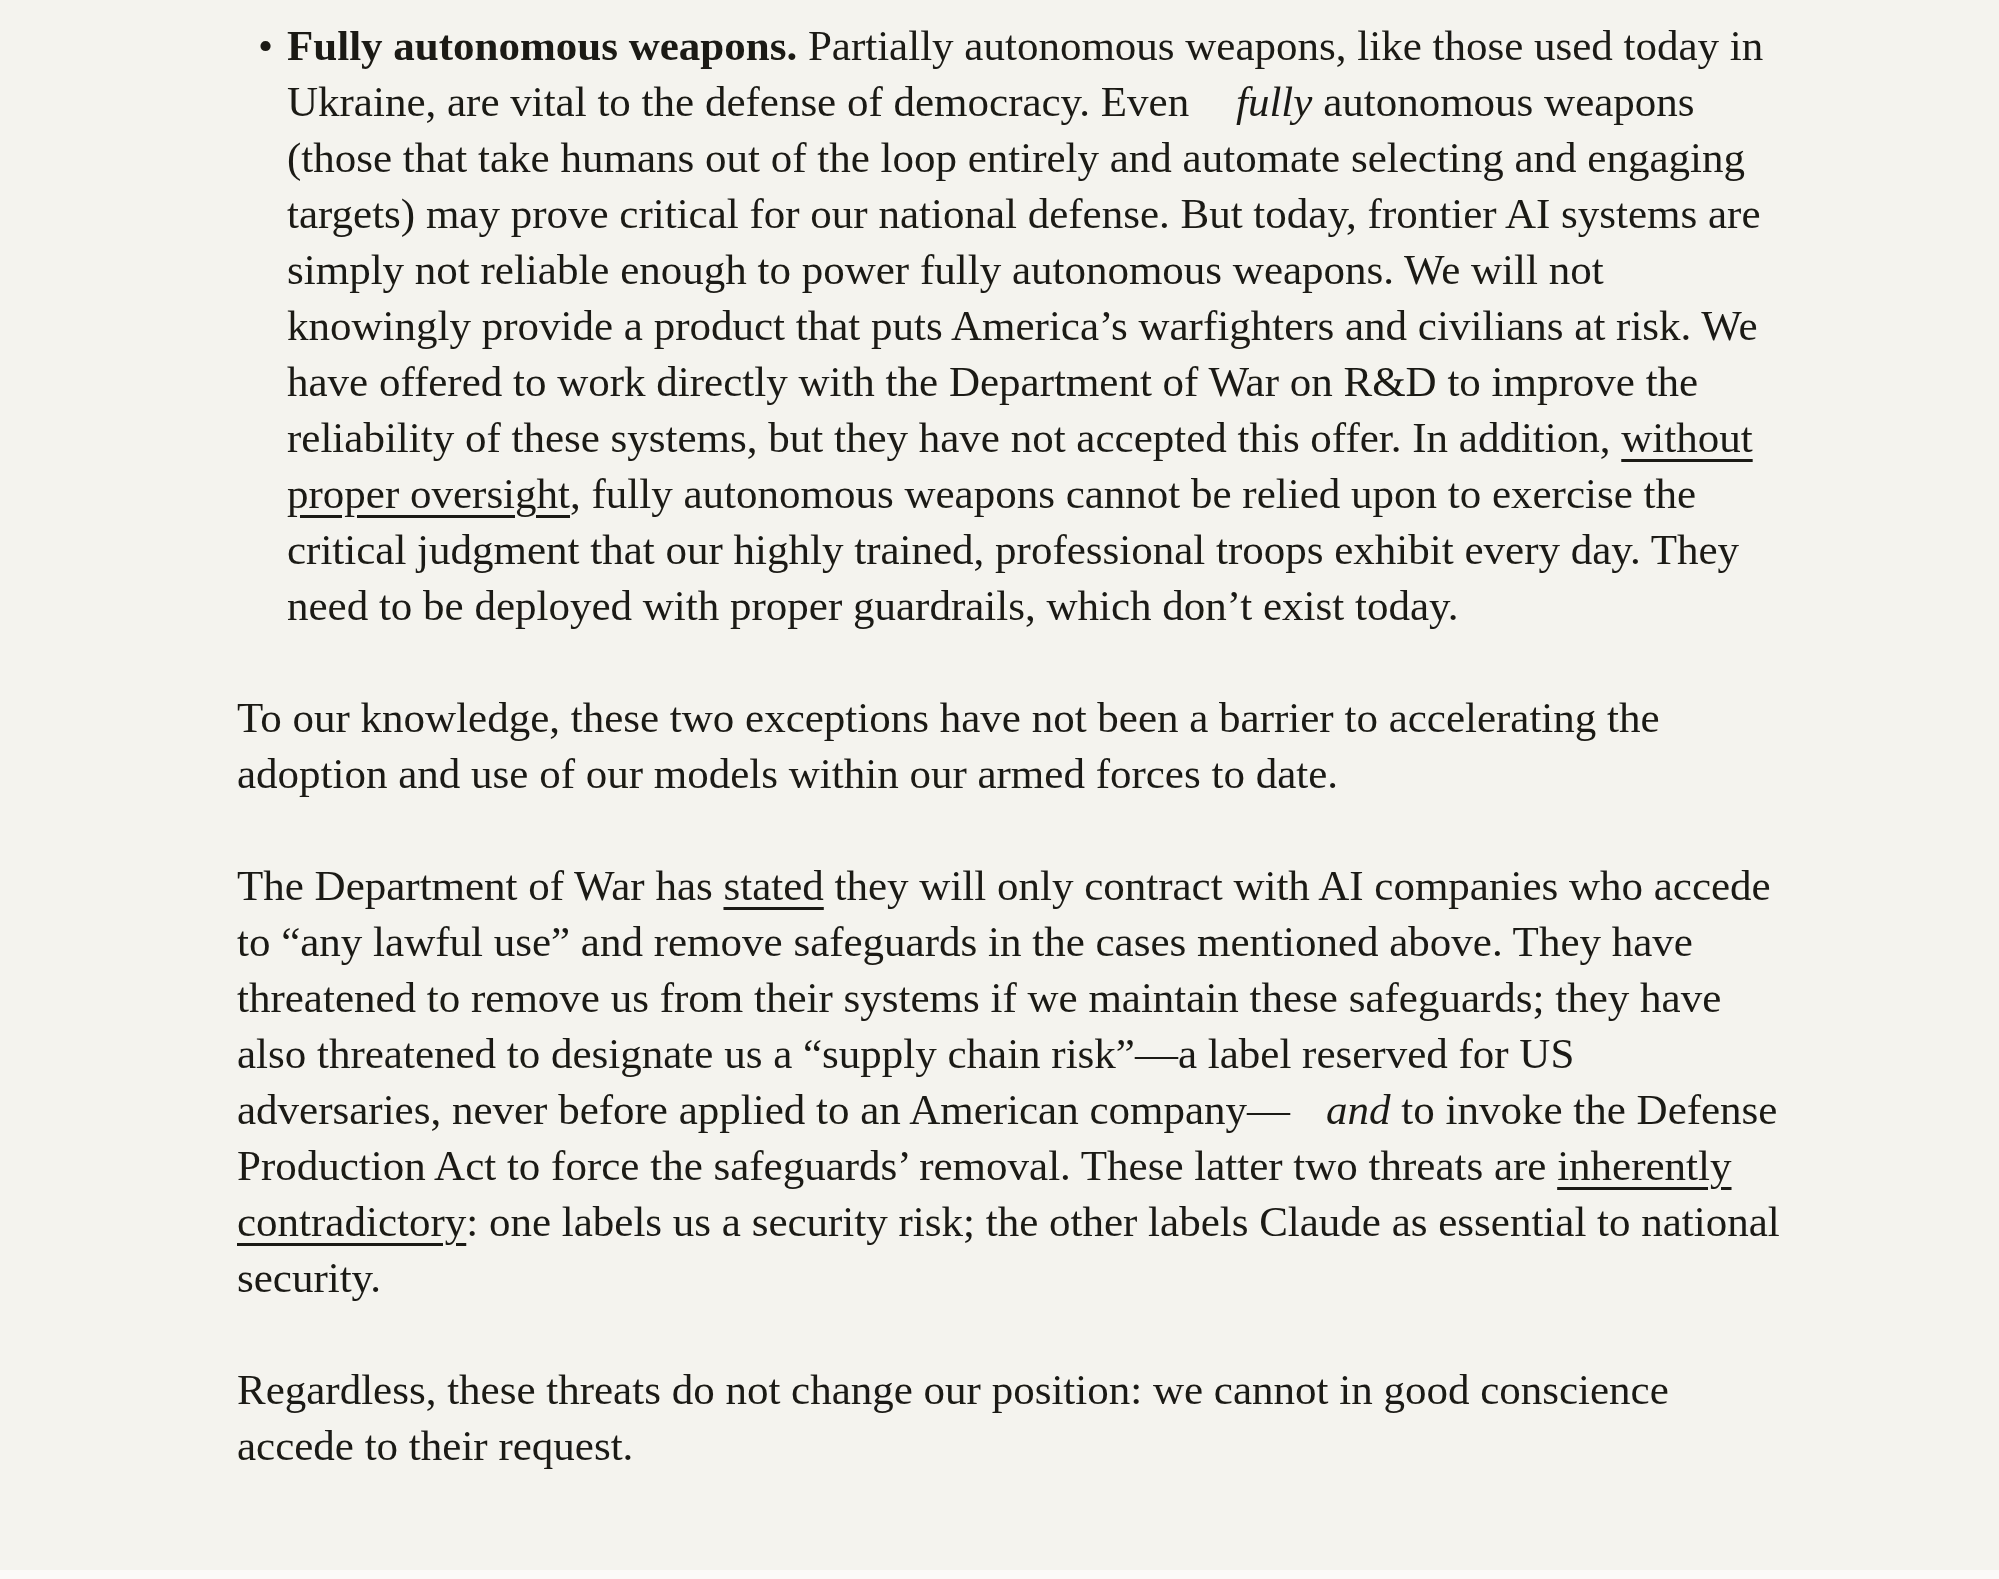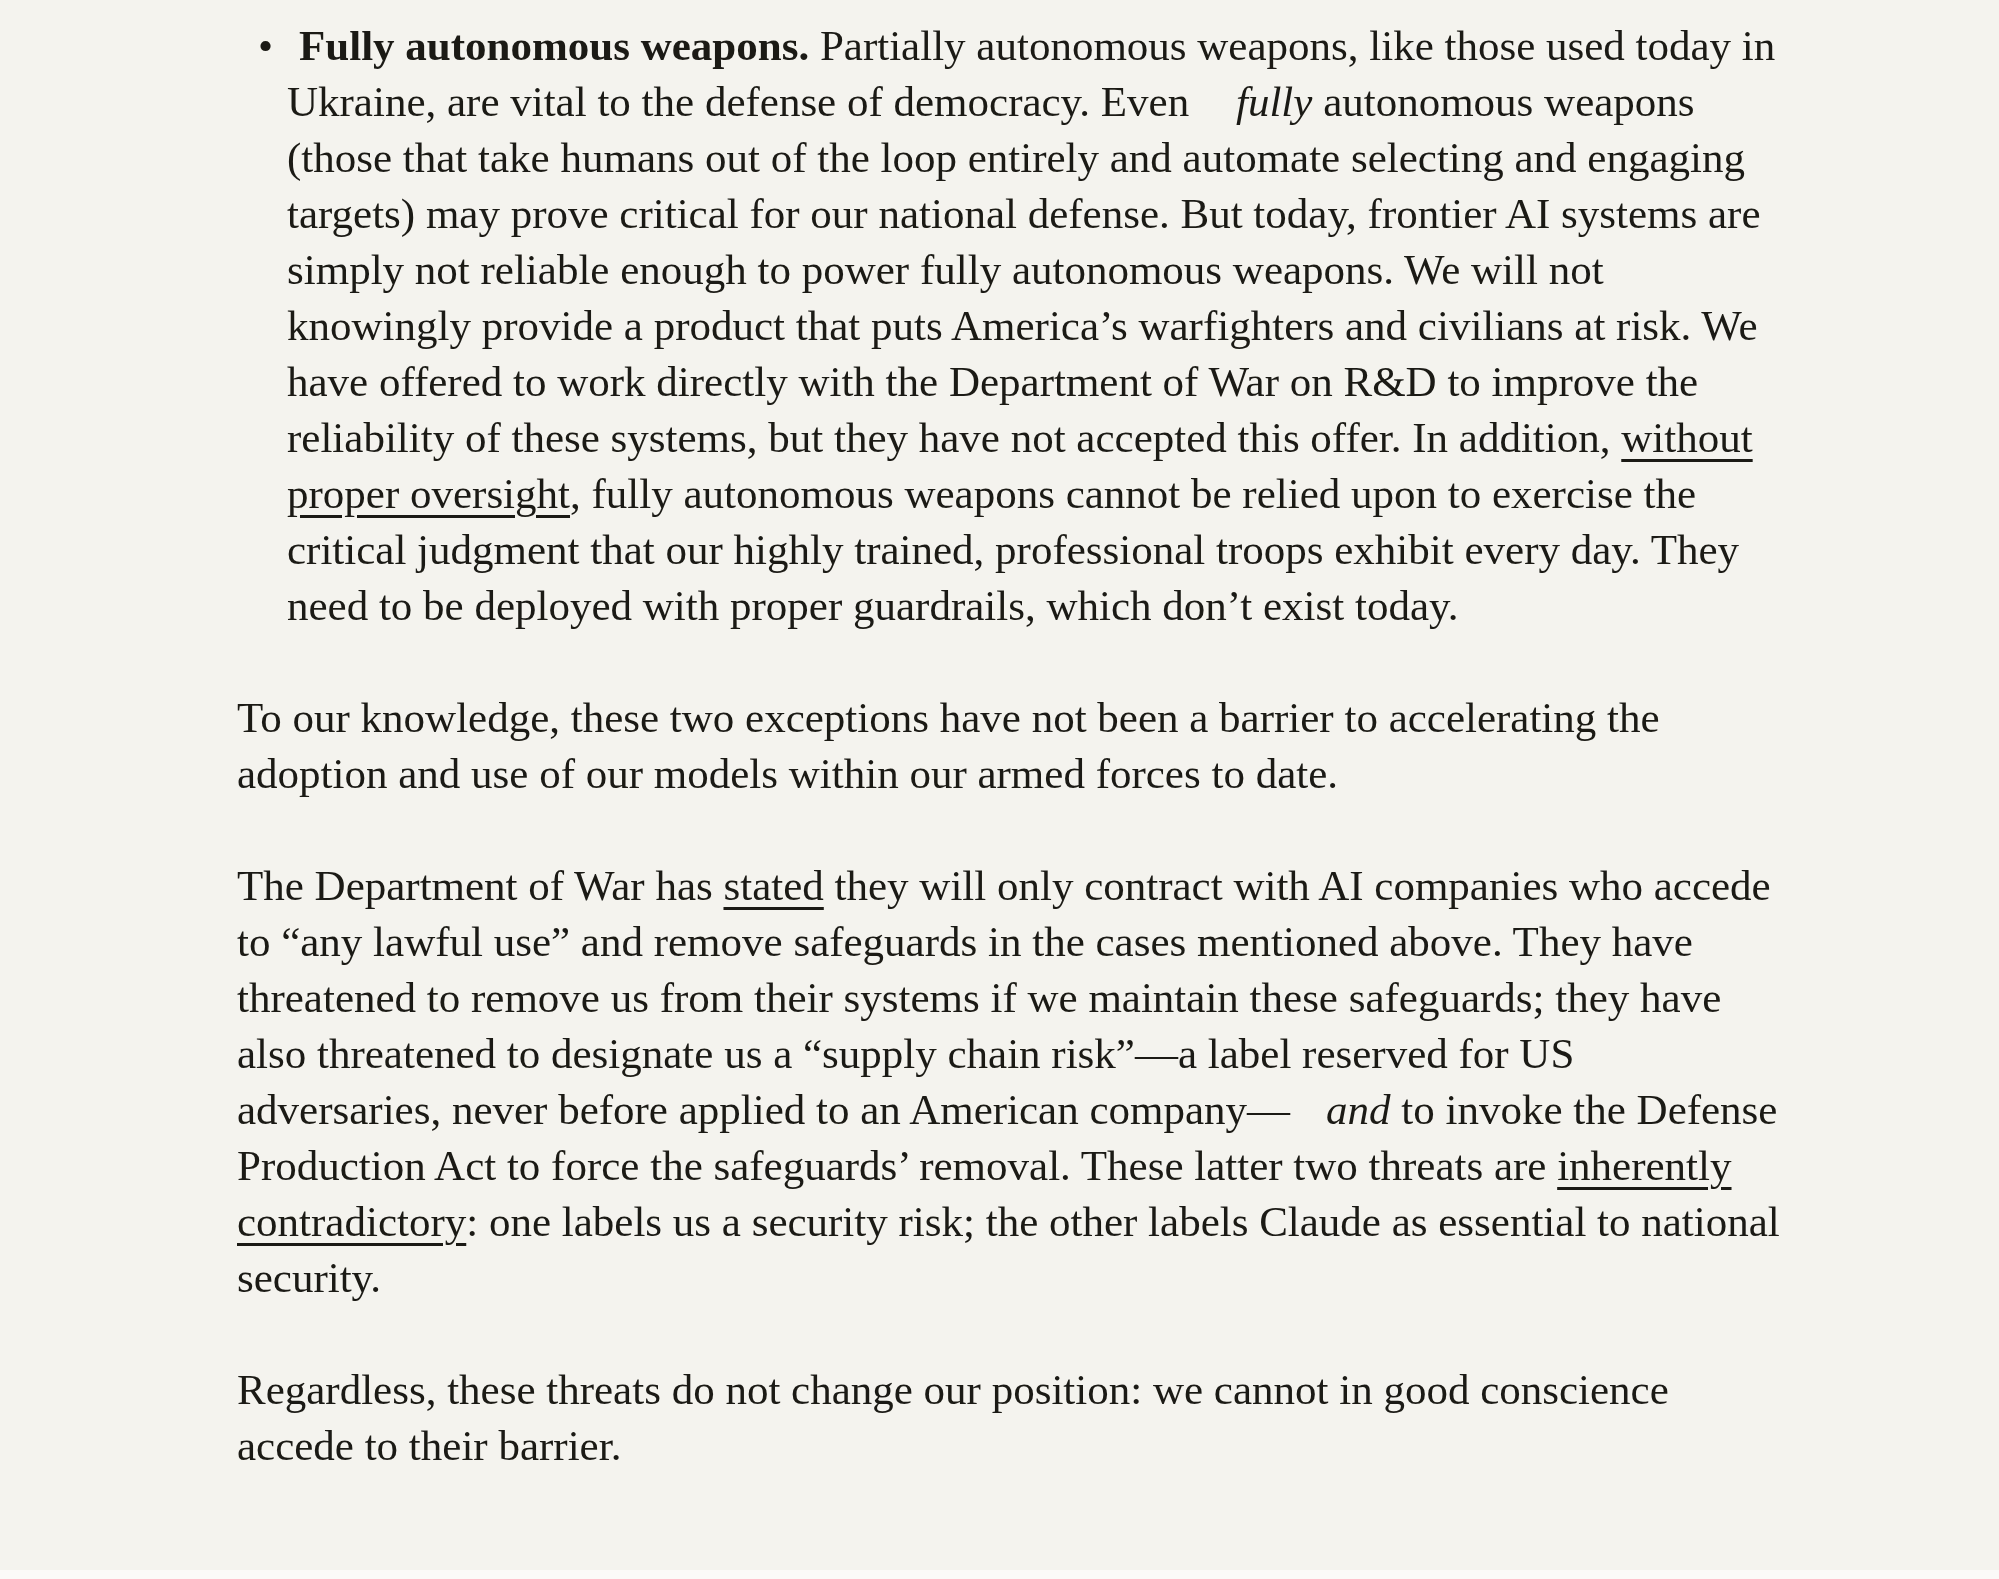--- a/index.html
+++ b/index.html
@@ -31,21 +31,21 @@
     position: relative;
   }
   .bullet-marker {
     position: absolute;
     left: -29px;
     top: 0;
   }
   p.para {
     margin: 0 0 56px 0;
   }
-  strong { font-weight: bold; margin-left: 12px; }
+  strong { font-weight: bold; }
   em { font-style: italic; margin-left: 36px; }
   a.inline-link {
     color: inherit;
     text-decoration: underline;
     text-decoration-thickness: 3px;
     text-underline-offset: 7px;
   }
   .bottom-edge {
     position: absolute;
     left: 0;
@@ -63,16 +63,16 @@
     <li class="bullet-item">
       <span class="bullet-marker">•</span>
       <span class="bullet-text"><strong>Fully autonomous weapons. </strong>Partially autonomous weapons, like those used today in Ukraine, are vital to the defense of democracy. Even <em>fully</em> autonomous weapons (those that take humans out of the loop entirely and automate selecting and engaging targets) may prove critical for our national defense. But today, frontier AI systems are simply not reliable enough to power fully autonomous weapons. We will not knowingly provide a product that puts America’s warfighters and civilians at risk. We have offered to work directly with the Department of War on R&amp;D to improve the reliability of these systems, but they have not accepted this offer. In addition, <a class="inline-link" href="#">without proper oversight</a>, fully autonomous weapons cannot be relied upon to exercise the critical judgment that our highly trained, professional troops exhibit every day. They need to be deployed with proper guardrails, which don’t exist today.</span>
     </li>
   </ul>
 
   <p class="para">To our knowledge, these two exceptions have not been a barrier to accelerating the adoption and use of our models within our armed forces to date.</p>
 
   <p class="para">The Department of War has <a class="inline-link" href="#">stated</a> they will only contract with AI companies who accede to “any lawful use” and remove safeguards in the cases mentioned above. They have threatened to remove us from their systems if we maintain these safeguards; they have also threatened to designate us a “supply chain risk”—a label reserved for US adversaries, never before applied to an American company—<em>and</em> to invoke the Defense Production Act to force the safeguards’ removal. These latter two threats are <a class="inline-link" href="#">inherently contradictory</a>: one labels us a security risk; the other labels Claude as essential to national security.</p>
 
-  <p class="para">Regardless, these threats do not change our position: we cannot in good conscience accede to their barrier.</p>
+  <p class="para">Regardless, these threats do not change our position: we cannot in good conscience accede to their request.</p>
 </main>
 
 <div class="bottom-edge"></div>
 
 </body></html>

